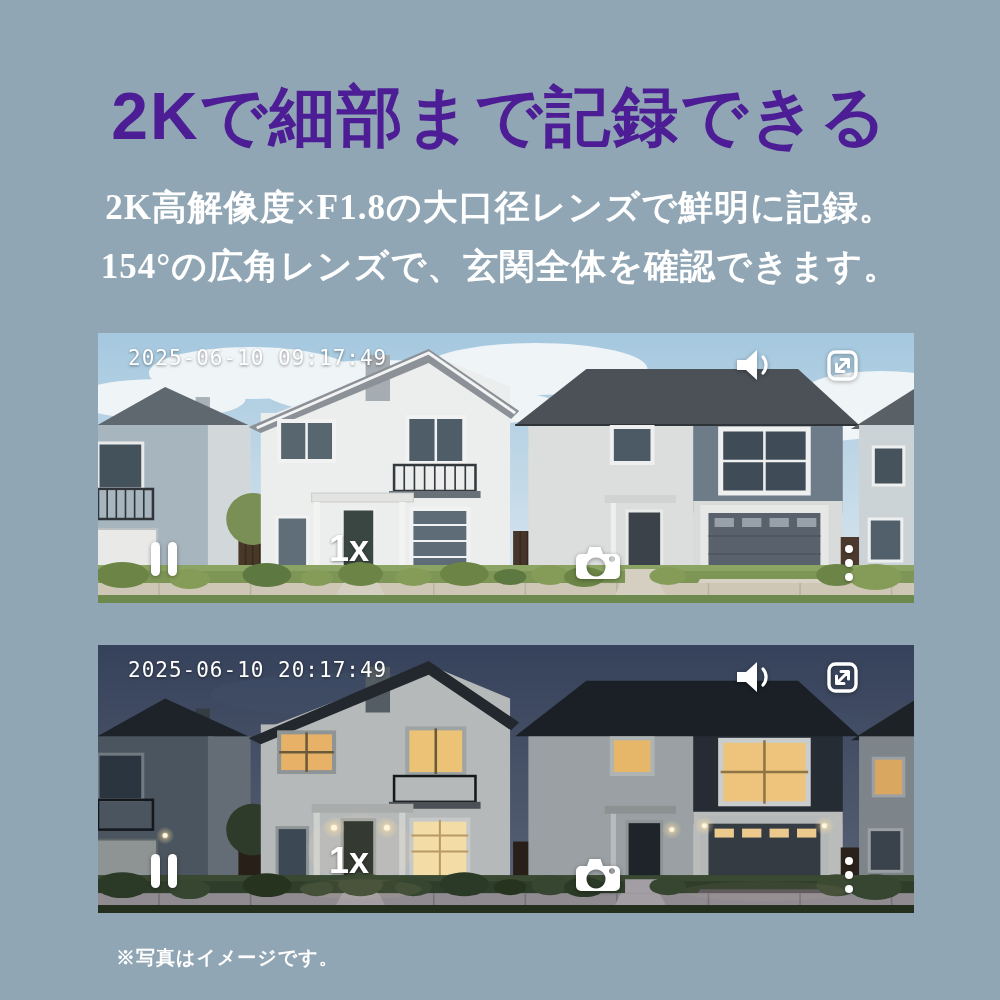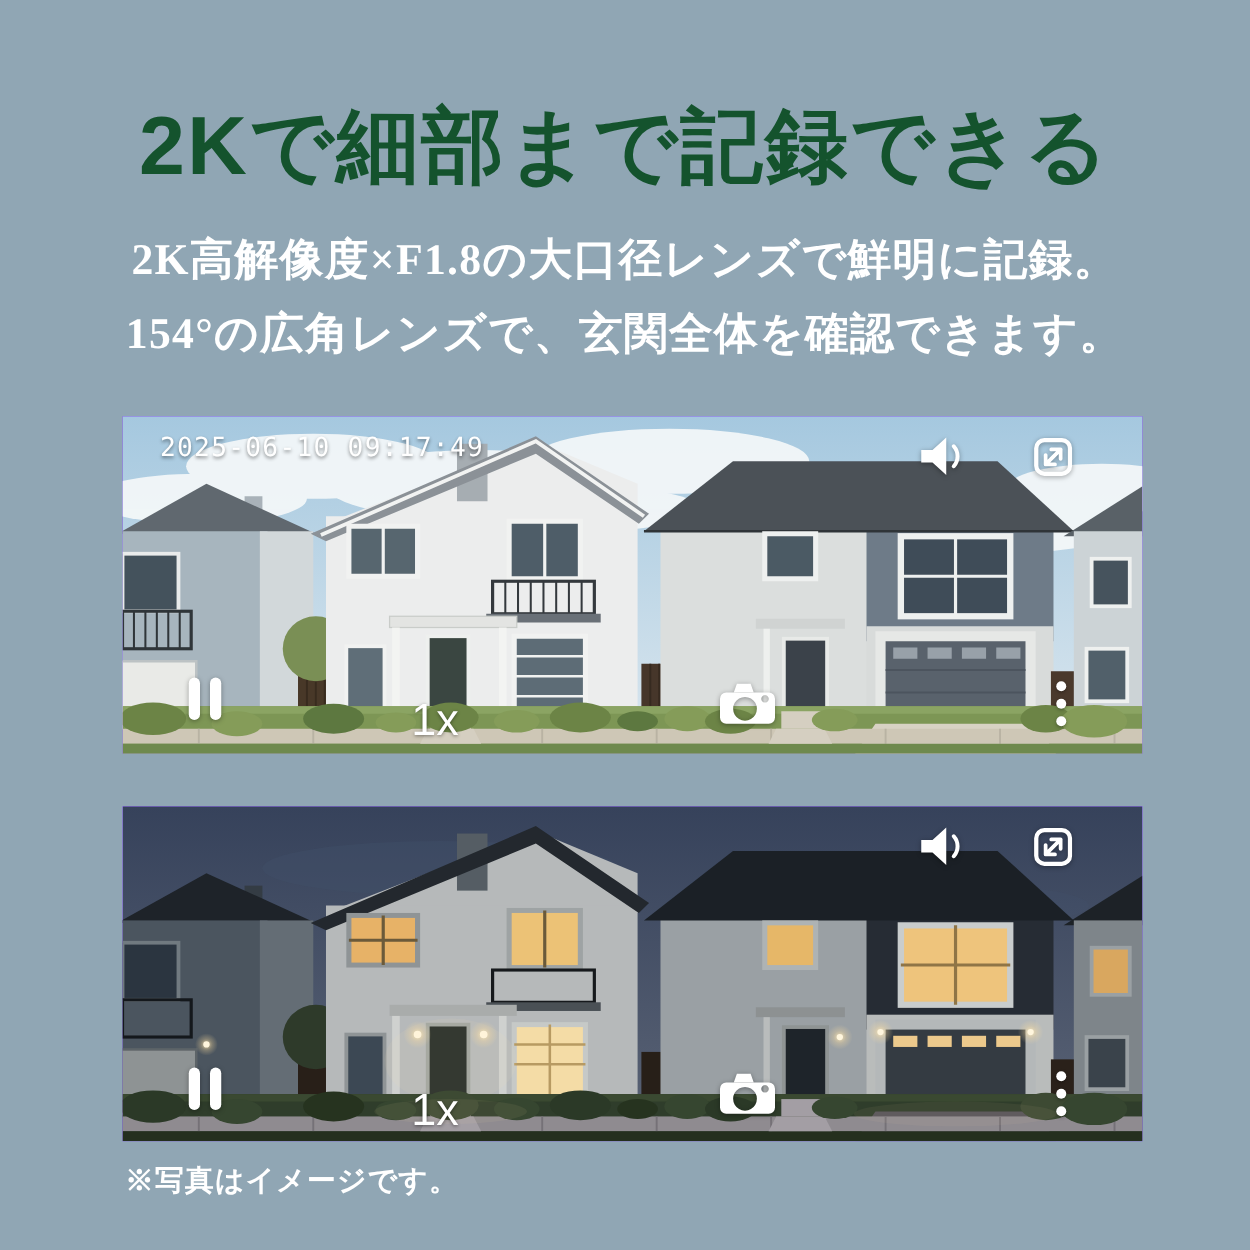--- a/index.html
+++ b/index.html
@@ -3,34 +3,34 @@
 <meta charset="utf-8">
 <style>
   html,body{margin:0;padding:0;}
   body{
     width:1000px;height:1000px;position:relative;overflow:hidden;
     background:#90a6b4;
     font-family:"Liberation Sans", sans-serif;
   }
   .headline{
     position:absolute;top:72px;left:0;width:1000px;text-align:center;margin:0;
-    font-size:66px;font-weight:bold;color:#14532d;letter-spacing:2px;
+    font-size:66px;font-weight:bold;color:#4c1d95;letter-spacing:2px;
   }
   .subline{
     position:absolute;left:0;width:1000px;text-align:center;margin:0;
     font-size:35px;font-weight:600;color:#ffffff;letter-spacing:1px;font-family:Liberation Serif, serif;
   }
   .subline.l1{top:184px;}
   .subline.l2{top:243px;}
   .footnote{
-    position:absolute;top:929px;left:100px;margin:0;
-    font-size:23px;font-weight:bold;color:#ffffff;letter-spacing:1px;
+    position:absolute;top:929px;left:100px;margin:16px;
+    font-size:19px;font-weight:bold;color:#ffffff;letter-spacing:1px;
   }
   .frame{
-    position:absolute;left:98px;width:816px;overflow:hidden;background:#8b5cf6;
+    position:absolute;left:98px;width:816px;overflow:hidden;background:#ef4444;
   }
   .frame.day{top:333px;height:270px;}
   .frame.night{top:645px;height:268px;}
   .scene{position:absolute;left:0;top:0;width:100%;height:100%;display:block;}
   
   .ts{
     position:absolute;left:30px;top:13px;
     font-family:"DejaVu Sans Mono", monospace;
     font-size:21px;color:#ffffff;letter-spacing:1px;
     text-shadow:0 1px 3px rgba(0,0,0,.45);
@@ -40,22 +40,22 @@
   .ic-fs{left:729px;top:17px;width:31px;height:31px;}
   .ic-cam{left:477px;top:210px;width:46px;height:37px;}
   .pause{
     position:absolute;left:53px;top:209px;display:flex;gap:8px;
   }
   .pause span{
     display:block;width:9px;height:34px;border-radius:5px;background:#fff;
     box-shadow:0 1px 4px rgba(0,0,0,.35);
   }
   .zoomlbl{
-    position:absolute;left:231px;top:222px;
-    font-size:36px;font-weight:normal;color:#fff;
+    position:absolute;left:231px;top:195px;
+    font-size:36px;font-weight:bold;color:#fff;
     text-shadow:0 1px 3px rgba(0,0,0,.45);
   }
   .dots{
     position:absolute;left:747px;top:212px;display:flex;flex-direction:column;gap:6px;
   }
   .dots i{display:block;width:8px;height:8px;border-radius:50%;background:#fff;
     box-shadow:0 1px 3px rgba(0,0,0,.35);}
 </style>
 </head>
 <body style="background: rgb(144, 166, 180);">
@@ -327,20 +327,21 @@
         <ellipse cx="405" cy="244" rx="16" ry="8" fill="#26331f"></ellipse>
       <ellipse cx="444" cy="242" rx="18" ry="10" fill="#364630"></ellipse>
         <ellipse cx="478" cy="244" rx="20" ry="10" fill="#2b3927"></ellipse>
       <ellipse cx="560" cy="243" rx="18" ry="9" fill="#364630"></ellipse>
         <ellipse cx="726" cy="242" rx="20" ry="11" fill="#3d4a33"></ellipse>
       <ellipse cx="764" cy="244" rx="26" ry="13" fill="#364630"></ellipse>
     </g>
     <ellipse cx="258" cy="246" rx="60" ry="10" fill="#ffe3ae" opacity="0.07"></ellipse>
     <ellipse cx="655" cy="248" rx="80" ry="10" fill="#ffe3ae" opacity="0.06"></ellipse>
   </svg>
+  <span class="ts">2025-06-10 20:17:49</span>
   <svg class="ic ic-vol" viewBox="0 0 42 34">
     <path d="M2 12 h9 l11 -10 v30 l-11 -10 H2 z" fill="#fff"></path>
     <path d="M28 9 a12 12 0 0 1 0 16" fill="none" stroke="#fff" stroke-width="3.2" stroke-linecap="round"></path>
   </svg>
   <svg class="ic ic-fs" viewBox="0 0 31 31">
     <rect x="2" y="2" width="27" height="27" rx="6.5" fill="none" stroke="#fff" stroke-width="3.4"></rect>
     <path d="M9.5 21.5 L21.5 9.5 M21.5 9.5 h-7.5 M21.5 9.5 v7.5 M9.5 21.5 h7.5 M9.5 21.5 v-7.5" stroke="#fff" stroke-width="3" fill="none" stroke-linecap="round" stroke-linejoin="round"></path>
   </svg>
   <div class="pause">
       <span></span>

